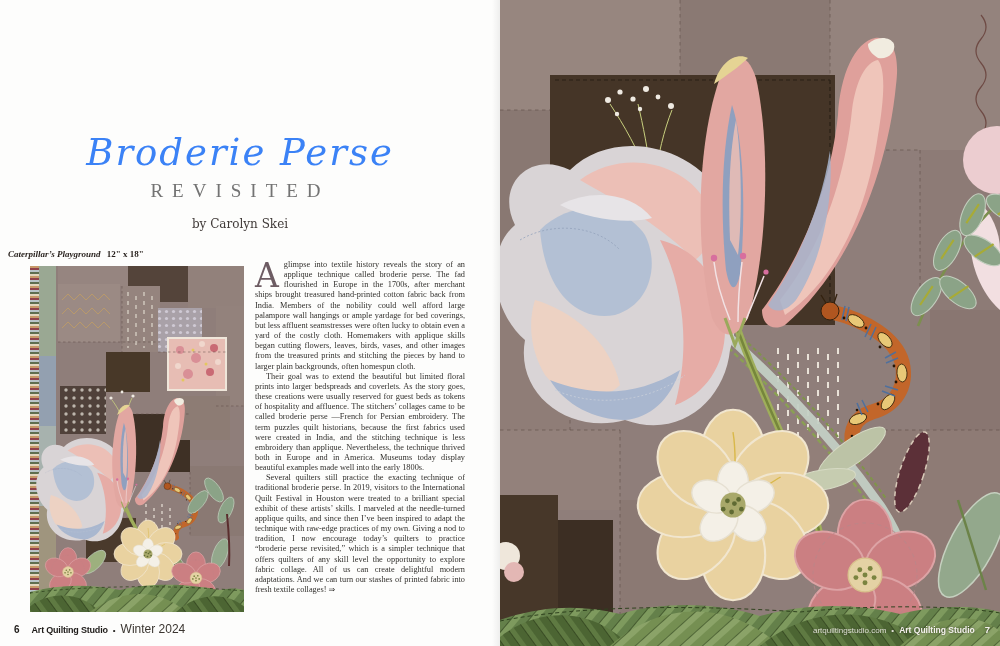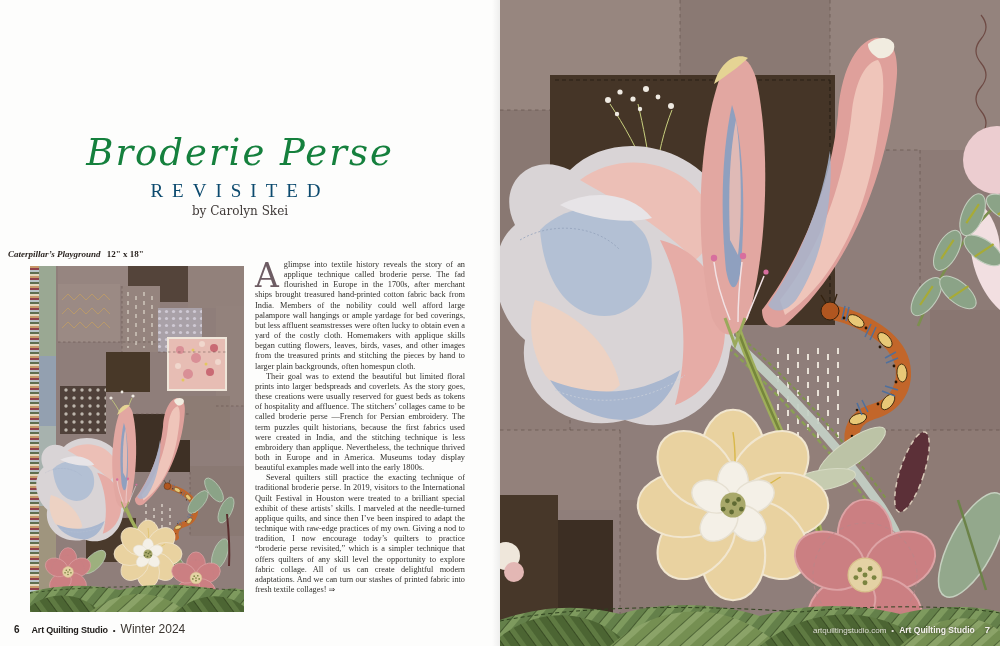--- a/index.html
+++ b/index.html
@@ -2,24 +2,24 @@
 <html><head>
 <meta charset="utf-8">
 <style>
   html,body{margin:0;padding:0;background:#ffffff;}
   .spread{position:relative;width:1000px;height:646px;overflow:hidden;background:#fdfdfc;
           font-family:"Liberation Serif", serif;}
   
   .page-left{position:absolute;left:0;top:0;width:500px;height:646px;background:#fdfdfc;}
   .title-block{position:absolute;left:10px;top:132px;width:460px;text-align:center;}
   .title-script{margin:0;font-family:"DejaVu Serif",serif;font-style:italic;font-weight:400;
-                font-size:37px;line-height:42px;color:#15803d;letter-spacing:2px;}
+                font-size:37px;line-height:42px;color:#3b82f6;letter-spacing:2px;}
   .title-sub{margin-top:6px;font-family:"Liberation Serif",serif;font-size:19px;line-height:22px;
-             letter-spacing:9px;color:#0c4a6e;}
-  .byline{margin-top:2px;font-family:"DejaVu Serif",serif;font-size:12px;color:#403a38;text-align:center;}
+             letter-spacing:9px;color:#737373;}
+  .byline{margin-top:15px;font-family:"DejaVu Serif",serif;font-size:12px;color:#403a38;text-align:center;}
   .caption{position:absolute;left:8px;top:249px;font-size:9px;color:#261f1b;
            font-family:"Liberation Serif",serif;}
   .caption .cap-title{font-style:italic;font-weight:700;}
   .caption .cap-dim{font-weight:700;margin-left:4px;}
   .fig-left{position:absolute;left:30px;top:266px;width:214px;height:346px;}
   .fig-left svg{display:block;width:214px;height:346px;}
   .article{position:absolute;left:255px;top:260px;width:210px;text-align:justify;
            font-size:8.3px;line-height:10.15px;color:#32302d;}
   .article p{margin:0;}
   .article p.indent{text-indent:11px;}

